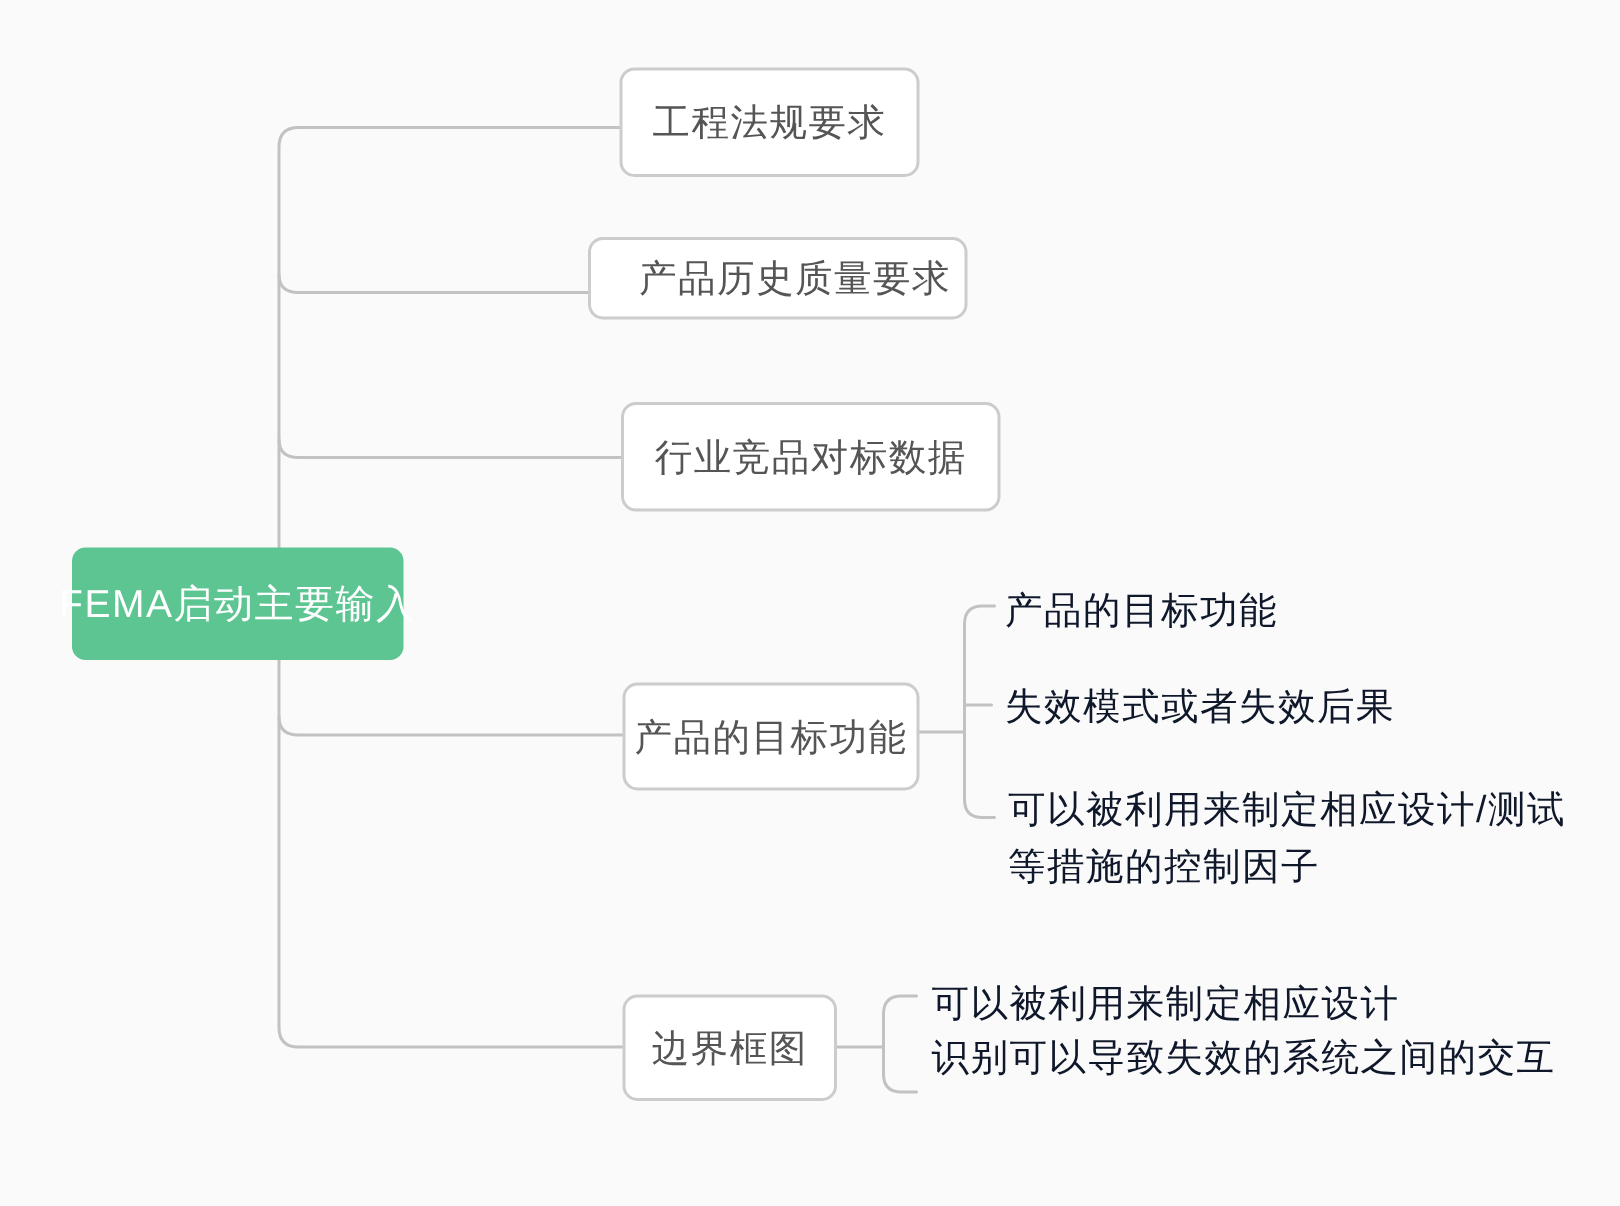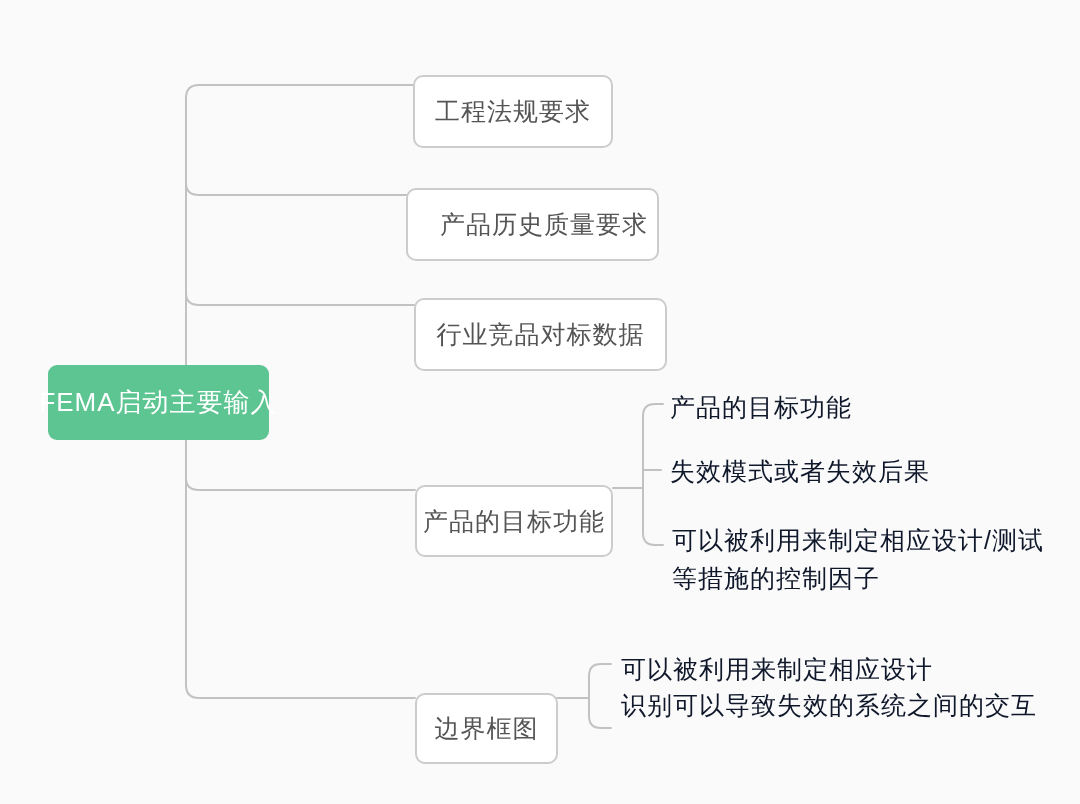--- a/index.html
+++ b/index.html
@@ -28,21 +28,20 @@
     border: 2px solid #cccccc;
     border-radius: 10px;
     display: flex;
     align-items: center;
     justify-content: center;
     color: #555555;
     font-size: 25px;
     letter-spacing: 1px;
     white-space: nowrap;
     cursor: default;
-    margin-top: 30px;
   }
   .root-node {
     position: absolute;
     box-sizing: border-box;
     background: #5dc592;
     border-radius: 9px;
     display: flex;
     align-items: center;
     justify-content: center;
     color: #ffffff;
@@ -59,21 +58,21 @@
     white-space: nowrap;
   }
   .leaf.wrap {
     white-space: normal;
     width: 376px;
     line-height: 38px;
     word-break: break-all;
   }
   
   #n-eng  { left: 413px; top: 45px;  width: 200px; height: 73px; }
-  #n-hist { left: 406px; top: 158px; width: 253px; height: 73px; padding-left: 23px; }
+  #n-hist { left: 392px; top: 158px; width: 253px; height: 55px; padding-left: 23px; }
   #n-comp { left: 414px; top: 268px; width: 253px; height: 73px; }
   #n-sys  { left: 415px; top: 455px; width: 198px; height: 72px; }
   #n-bnd  { left: 415px; top: 663px; width: 143px; height: 71px; }
   #n-root { left: 48px;  top: 365px; width: 221px; height: 75px; }
   
   #l-sys1 { left: 670px; top: 392px; }
   #l-sys2 { left: 670px; top: 456px; }
   #l-sys3 { left: 672px; top: 521px; }
   #l-bnd1 { left: 621px; top: 654px; }
   #l-bnd2 { left: 621px; top: 690px; }

